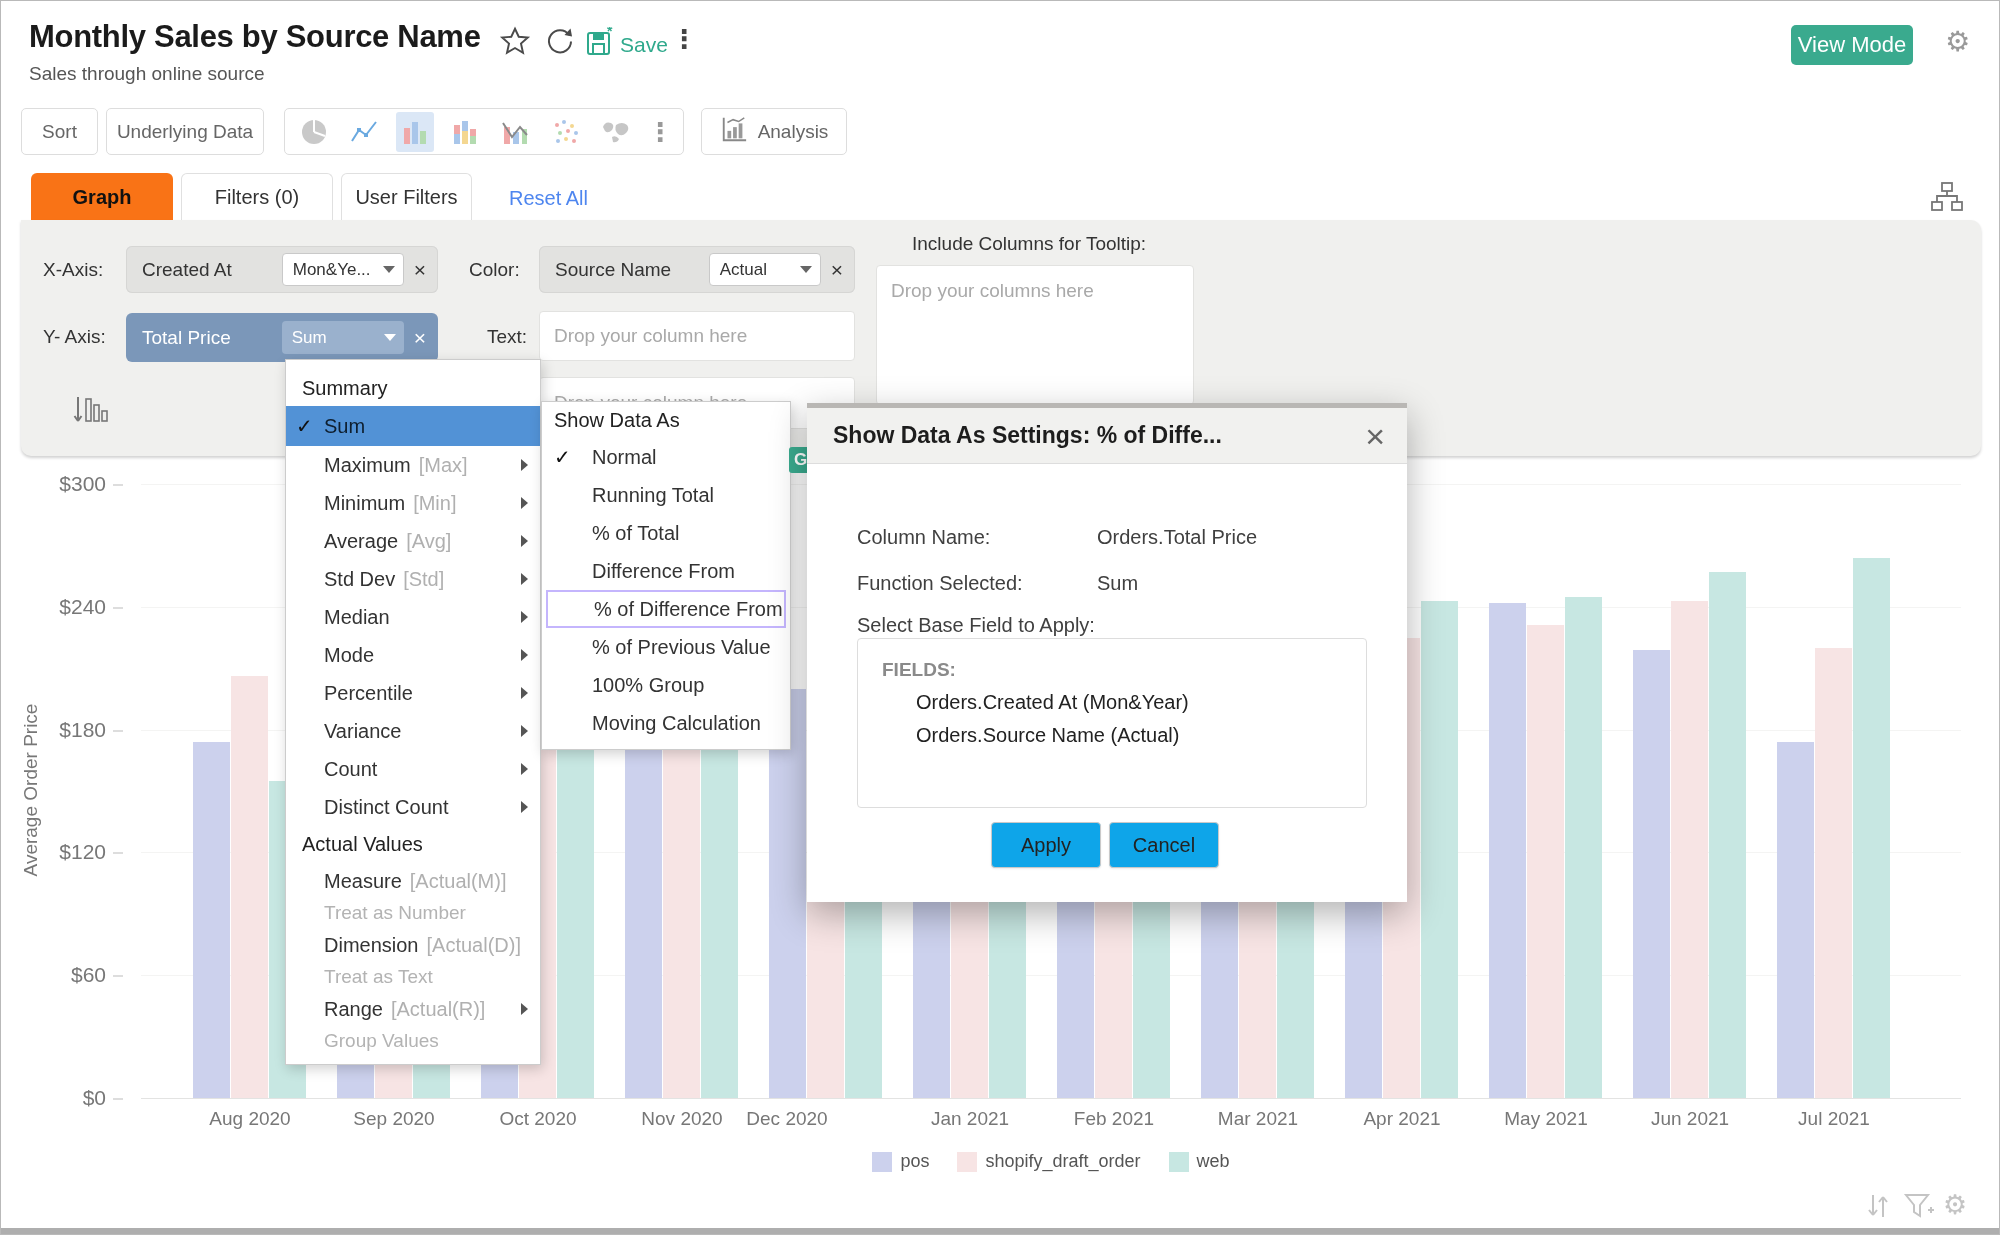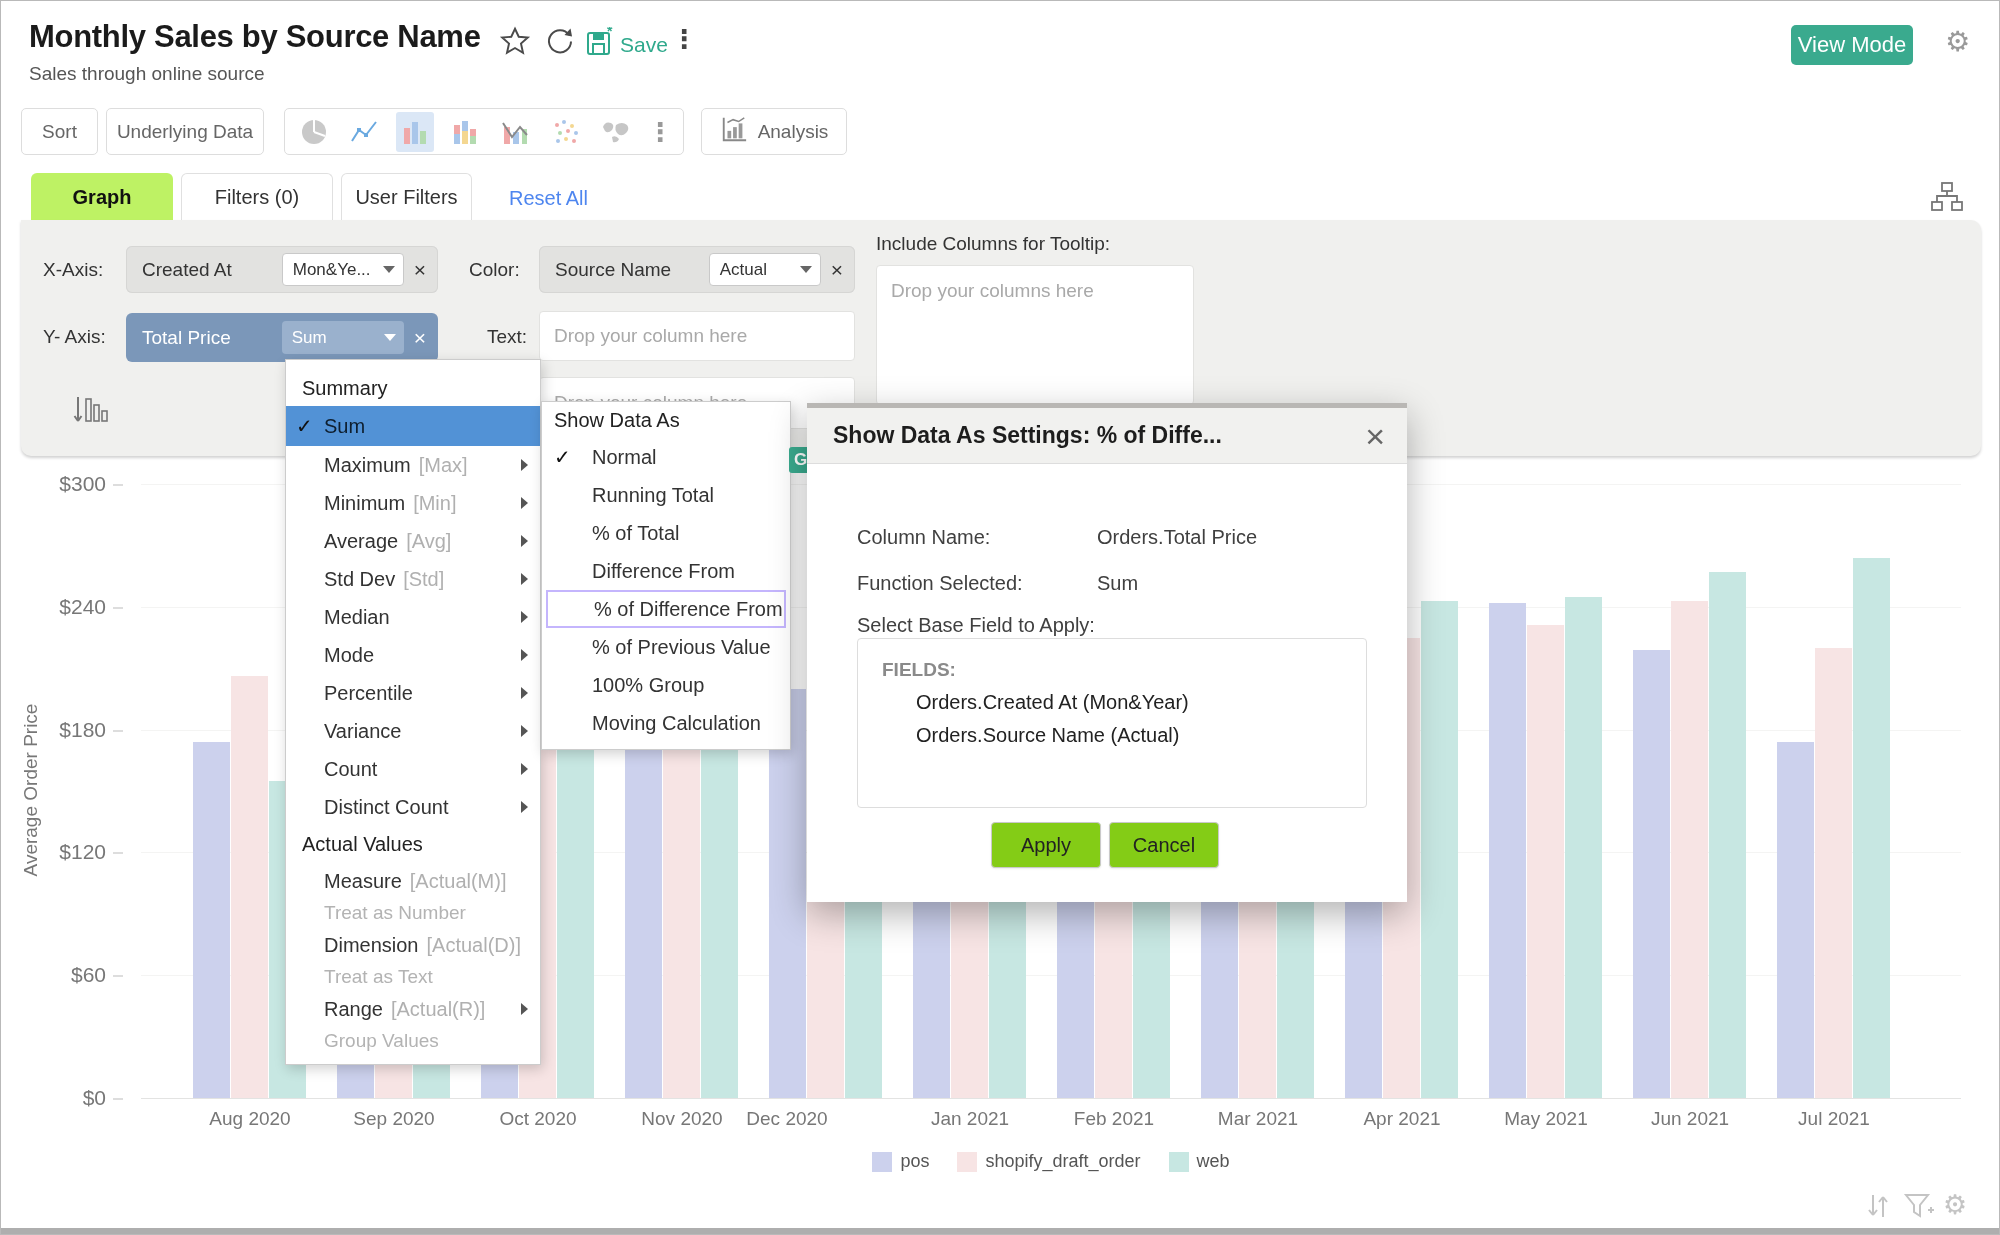--- a/index.html
+++ b/index.html
@@ -17,21 +17,21 @@
   .gear{font-size:28px;color:#9a9a9a;line-height:30px;}
 
   
   .tbtn{background:#fff;border:1px solid #ddd;border-radius:5px;color:#666;font-size:19px;display:flex;align-items:center;justify-content:center;gap:10px;}
   .icon-strip{background:#fff;border:1px solid #ddd;border-radius:5px;display:flex;align-items:center;padding:0 10px;gap:12px;}
   .ic{width:40px;height:40px;display:flex;align-items:center;justify-content:center;}
   .ic.sel{background:#dbe7f6;border-radius:3px;}
 
   
   .tab{position:absolute;top:172px;height:48px;display:flex;align-items:center;justify-content:center;font-size:20px;border-radius:6px 6px 0 0;}
-  .tab.active{background:#bef264;color:#111;font-weight:700;}
+  .tab.active{background:#f97316;color:#111;font-weight:700;}
   .tab.inactive{background:#fff;border:1px solid #e0e0e0;border-bottom:none;color:#333;}
   .resetall{color:#4e86ef;font-size:20px;cursor:pointer;}
 
   
   .panel{background:#f0f0ee;border-radius:0 10px 10px 10px;box-shadow:0 2px 3px rgba(0,0,0,.18);}
   .flabel{font-size:19px;color:#333;}
   .pill{border-radius:6px;display:flex;align-items:center;}
   .pill.gray{background:#e2e2e0;box-shadow:inset 0 0 0 1px #d6d6d4;}
   .pill.blue{background:#7b97b9;}
   .pill .fname{font-size:19px;padding-left:16px;flex:1;}
@@ -74,21 +74,21 @@
 
   
   .modal{background:#fff;border-top:5px solid #b9b7b4;box-shadow:0 12px 34px rgba(0,0,0,.3);z-index:30;}
   .modal-header{background:#f1f1ef;border-bottom:1px solid #ddd;height:56px;display:flex;align-items:center;padding:0 22px 0 26px;}
   .modal-title{font-size:23px;font-weight:700;color:#1d1d1d;flex:1;}
   .modal-x{font-size:34px;color:#666;font-weight:300;cursor:pointer;line-height:30px;}
   .mrow{position:absolute;font-size:20px;color:#404040;}
   .fieldsbox{position:absolute;border:1px solid #ddd;border-radius:4px;background:#fff;}
   .fields-label{font-size:19px;font-weight:700;color:#8a8a8a;}
   .field-item{font-size:20px;color:#222;margin-top:10px;}
-  .mbtn{position:absolute;width:110px;height:46px;background:#84cc16;border:1px solid #c9c9c9;border-radius:4px;font-size:20px;color:#222;cursor:pointer;box-shadow:0 1px 2px rgba(0,0,0,.08);}
+  .mbtn{position:absolute;width:110px;height:46px;background:#0ea5e9;border:1px solid #c9c9c9;border-radius:4px;font-size:20px;color:#222;cursor:pointer;box-shadow:0 1px 2px rgba(0,0,0,.08);}
 
   .grchip{background:#3aaa8e;color:#fff;font-size:17px;font-weight:700;display:flex;align-items:center;padding-left:5px;border-radius:3px 0 0 3px;z-index:12;}
   .bstrip{background:#aeaeae;}
   .bot-ic{color:#c4c4c4;}
 </style>
 </head>
 <body>
 
 <div class="page">
 
@@ -250,21 +250,21 @@
 
   <div class="abs" style="left:70px;top:392px;">
     <svg width="38" height="36" viewBox="0 0 38 36">
         <path d="M7 4 V28 M7 28 L3.5 23 M7 28 L10.5 23" stroke="#777" stroke-width="2" fill="none"></path>
         <rect x="15" y="6" width="5" height="22" fill="none" stroke="#777" stroke-width="1.6"></rect>
         <rect x="23" y="12" width="5" height="16" fill="none" stroke="#777" stroke-width="1.6"></rect>
         <rect x="31" y="18" width="5" height="10" fill="none" stroke="#777" stroke-width="1.6"></rect>
       </svg>
   </div>
 
-  <div class="abs flabel" style="left:875px;top:232px;">Include Columns for Tooltip:</div>
+  <div class="abs flabel" style="left:911px;top:232px;">Include Columns for Tooltip:</div>
   <div class="abs dropzone" style="left:875px;top:264px;width:318px;height:140px;padding:14px 0 0 14px;">Drop your columns here</div>
 
   <div class="abs" id="chart" style="left:0;top:455px;width:2000px;height:680px;">
       <div class="gridline" style="position: absolute; left: 140px; top: 28px; width: 1820px;"></div>
       <div class="ytick" style="position: absolute; left: 30px; top: 16px;">$300</div>
       <div class="ydash" style="position: absolute; left: 112px; top: 28px;"></div>
       <div class="gridline" style="position: absolute; left: 140px; top: 150.8px; width: 1820px;"></div>
       <div class="ytick" style="position: absolute; left: 30px; top: 138.8px;">$240</div>
       <div class="ydash" style="position: absolute; left: 112px; top: 150.8px;"></div>
       <div class="gridline" style="position: absolute; left: 140px; top: 273.6px; width: 1820px;"></div>

